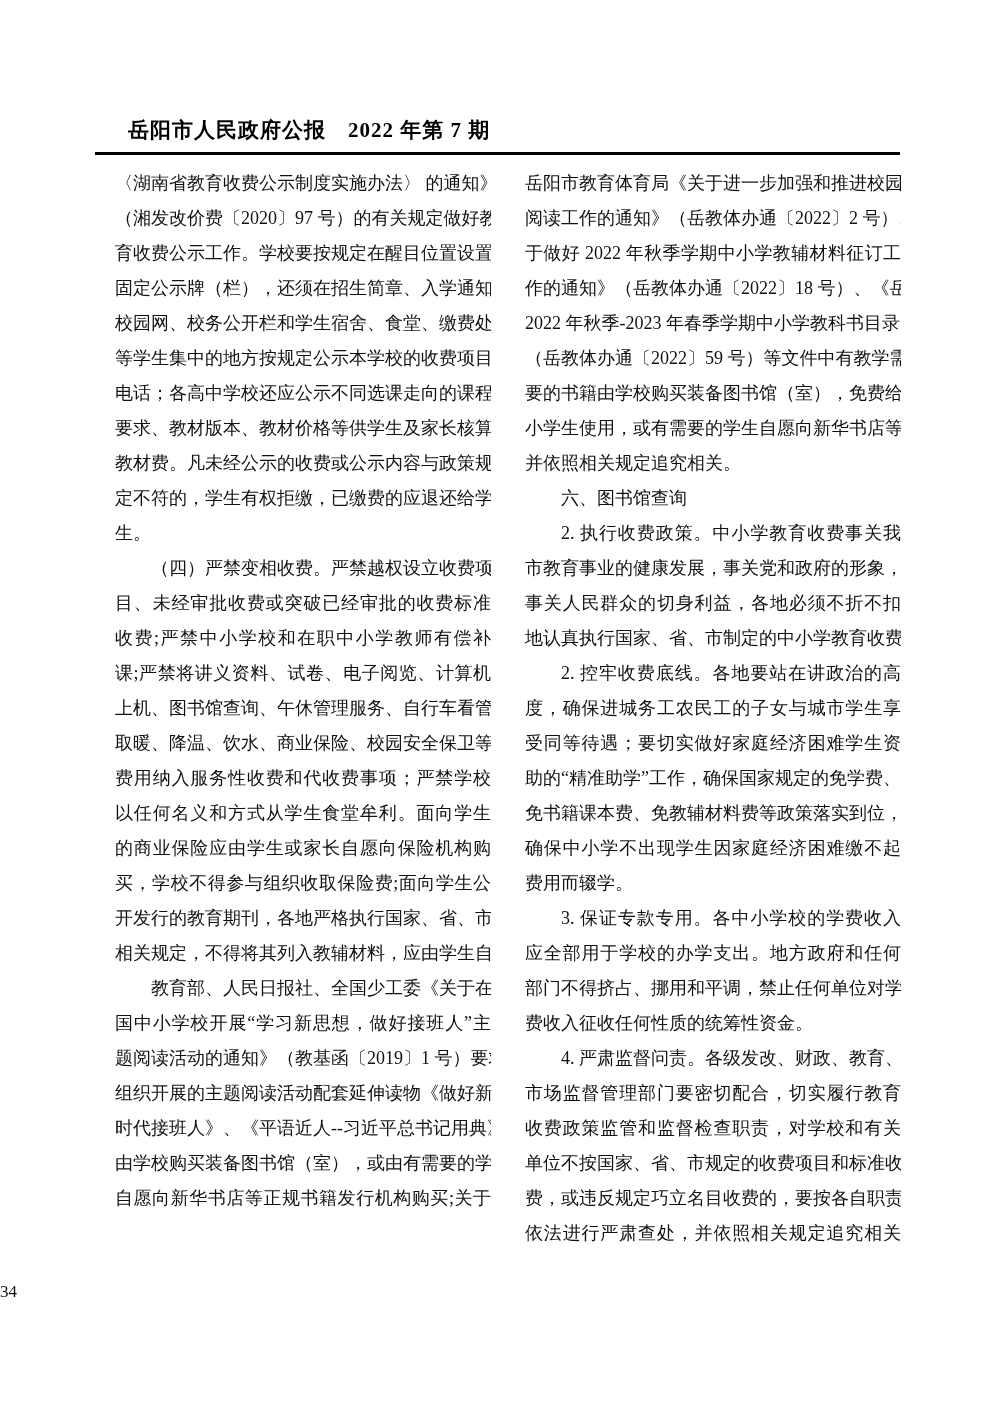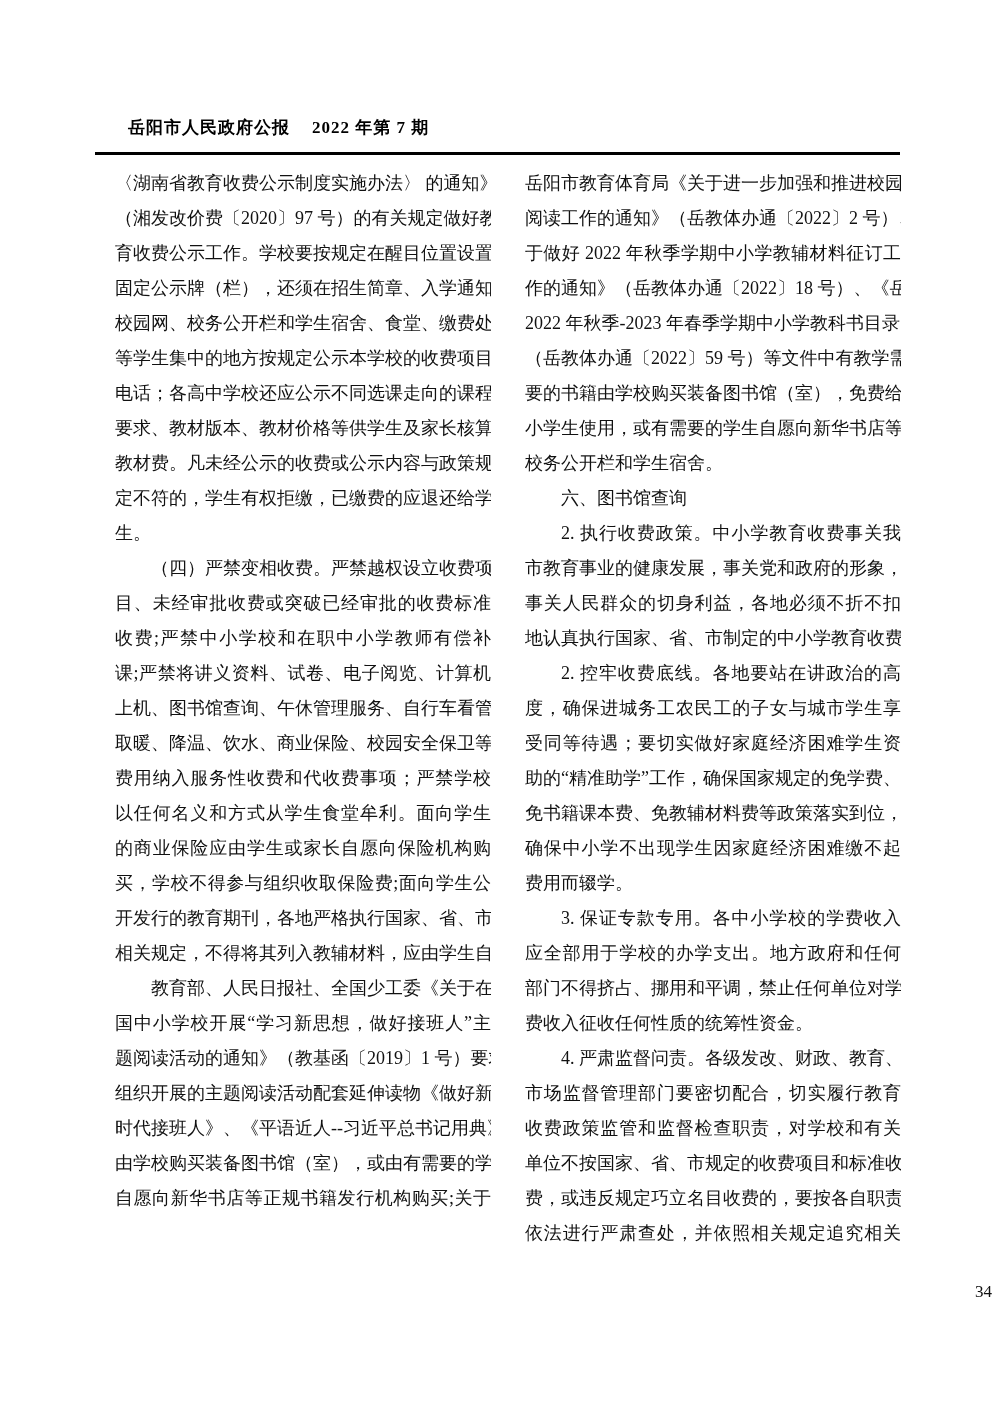--- a/index.html
+++ b/index.html
@@ -5,21 +5,21 @@
   html,body{margin:0;padding:0;}
   body{
     width:992px;height:1403px;
     background:#ffffff;
     font-family:"Liberation Serif","DejaVu Serif",serif;
     color:#111111;
   }
   .page{position:relative;width:992px;height:1403px;background:#ffffff;overflow:hidden;}
   .header{
     position:absolute;left:128px;top:116px;
-    font-size:17px;font-weight:bold;letter-spacing:1px;
+    font-size:21px;font-weight:bold;letter-spacing:1px;
     white-space:nowrap;color:#000;
   }
   .header .issue{margin-left:22px;}
   .header-rule{
     position:absolute;left:95px;top:152px;
     width:805px;height:3px;background:#000;
   }
   .columns{
     position:absolute;left:115px;top:166px;
     width:787px;display:flex;gap:34px;
@@ -31,21 +31,21 @@
     white-space:nowrap;
   }
   .line.fill{
     text-align:justify;
     text-align-last:justify;
     text-justify:inter-character;
   }
   .line.indent{text-indent:36px;}
   .pagenum{
     position:absolute;left:0;top:1282px;width:992px;
-    text-align:right;font-size:17px;color:#111;
+    text-align:left;font-size:17px;color:#111;
   }
 </style>
 </head>
 <body>
 
 <div class="page">
 
   <div class="header">
     <span>岳阳市人民政府公报</span><span class="issue">2022 年第 7 期</span>
   </div>
@@ -87,21 +87,21 @@
       </div>
     <div class="col">
         <div class="line fill">岳阳市教育体育局《关于进一步加强和推进校园</div>
         <div class="line fill">阅读工作的通知》（岳教体办通〔2022〕2 号）、《关</div>
         <div class="line fill">于做好 2022 年秋季学期中小学教辅材料征订工</div>
         <div class="line fill">作的通知》（岳教体办通〔2022〕18 号）、《岳阳市</div>
         <div class="line fill">2022 年秋季-2023 年春季学期中小学教科书目录》</div>
         <div class="line fill">（岳教体办通〔2022〕59 号）等文件中有教学需</div>
         <div class="line fill">要的书籍由学校购买装备图书馆（室），免费给中</div>
         <div class="line fill">小学生使用，或有需要的学生自愿向新华书店等</div>
-        <div class="line">校务公开栏和学生宿舍。</div>
+        <div class="line">并依照相关规定追究相关。</div>
         <div class="line indent">六、图书馆查询</div>
         <div class="line indent fill">2. 执行收费政策。中小学教育收费事关我</div>
         <div class="line fill">市教育事业的健康发展，事关党和政府的形象，</div>
         <div class="line fill">事关人民群众的切身利益，各地必须不折不扣</div>
         <div class="line fill">地认真执行国家、省、市制定的中小学教育收费</div>
         <div class="line indent fill">2. 控牢收费底线。各地要站在讲政治的高</div>
         <div class="line fill">度，确保进城务工农民工的子女与城市学生享</div>
         <div class="line fill">受同等待遇；要切实做好家庭经济困难学生资</div>
         <div class="line fill">助的“精准助学”工作，确保国家规定的免学费、</div>
         <div class="line fill">免书籍课本费、免教辅材料费等政策落实到位，</div>

